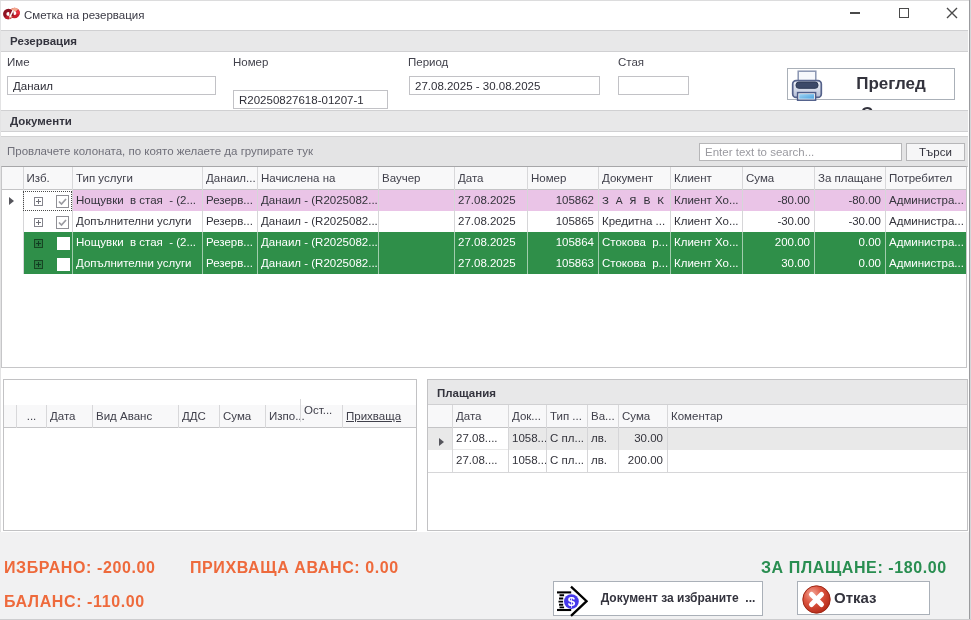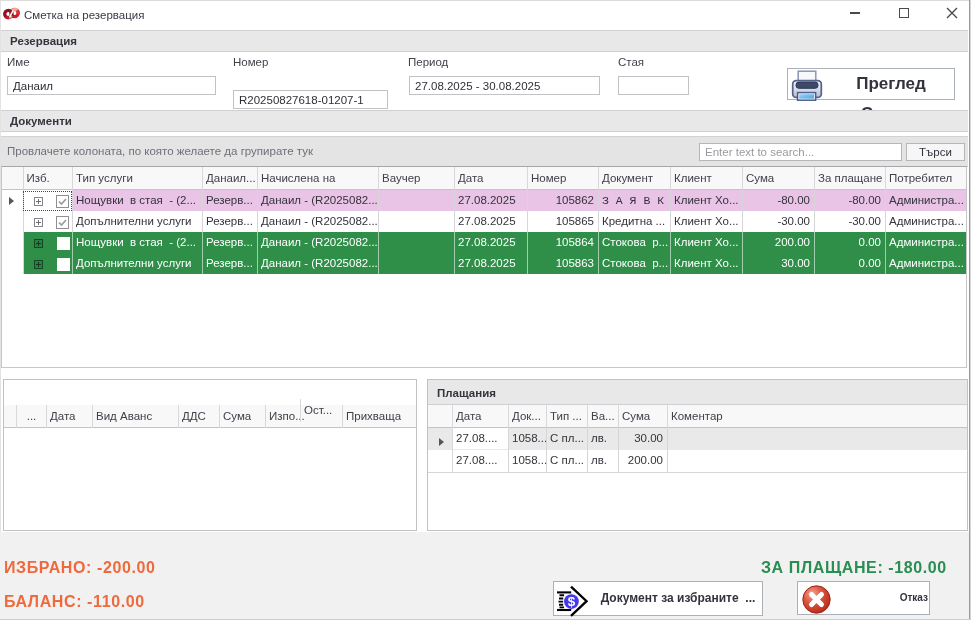--- a/index.html
+++ b/index.html
@@ -233,21 +233,21 @@
 
   <div id="avansi" class="abs" style="left:3px;top:379px;width:414px;height:152px;border:1px solid #c2c2c4;box-sizing:border-box;background:#fff;">
   <div class="abs" style="left:0;top:25px;width:412px;height:23px;background:#f8f8f9;border-bottom:1px solid #c4c4c6;box-sizing:border-box;"></div>
       <div class="hdrcell" style="top:25px;height:23px;line-height:23px;left:12px;width:30px;text-align:center;padding-left:0;">...</div>
       <div class="hdrcell" style="top:25px;height:23px;line-height:23px;left:42px;width:46px;">Дата</div>
       <div class="hdrcell" style="top:25px;height:23px;line-height:23px;left:88px;width:86px;">Вид Аванс</div>
       <div class="hdrcell" style="top:25px;height:23px;line-height:23px;left:174px;width:41px;">ДДС</div>
       <div class="hdrcell" style="top:25px;height:23px;line-height:23px;left:215px;width:40px;">Сума</div>
       <div class="hdrcell" style="top:25px;height:23px;line-height:23px;left:255px;width:41px;margin-left:6px;">Изпо...</div>
       <div class="hdrcell" style="top:19px;height:23px;line-height:23px;left:296px;width:42px;">Ост...</div>
-      <div class="hdrcell" style="top:25px;height:23px;line-height:23px;left:338px;width:74px;">Прихваща</div>
+      <div class="hdrcell" style="top:25px;height:23px;line-height:23px;left:338px;width:74px;text-decoration:underline;">Прихваща</div>
       <div class="vline" style="left:12px;top:25px;height:23px;background:#d8d8da;"></div>
     </div>
 
   <div id="plast" class="abs" style="left:427px;top:379px;width:541px;height:152px;border:1px solid #c2c2c4;box-sizing:border-box;background:#fff;">
     <div class="abs" style="left:0;top:0;width:539px;height:25px;background:#e8e8e9;border-bottom:1px solid #d0d0d2;box-sizing:border-box;">
         <span class="abs" style="left:9px;top:6.5px;font-weight:bold;color:#34343e;">Плащания</span>
       </div>
   <div class="abs" style="left:0;top:25px;width:539px;height:23px;background:#f8f8f9;border-bottom:1px solid #c4c4c6;box-sizing:border-box;"></div>
       <div class="hdrcell" style="top:25px;height:23px;line-height:23px;left:24px;width:56px;">Дата</div>
       <div class="hdrcell" style="top:25px;height:23px;line-height:23px;left:80px;width:38px;">Док...</div>
@@ -285,20 +285,21 @@
       <div class="cell cellr" style="left:191px;top:70px;width:48px;height:22px;padding-top:4px;color:#33333b;">200.00</div>
       <div class="cell" style="left:240px;top:70px;width:299px;height:22px;padding-top:4px;color:#33333b;"></div>
       <svg class="abs" style="left:10.5px;top:58px" width="5" height="8" viewBox="0 0 5 8">
         <path d="M0 0 L5 4 L0 8 z" fill="#55555c"></path>
       </svg>
       <div class="vline" style="left:24px;top:25px;height:67px;background:#d8d8da;"></div>
     </div>
 
   <div class="abs" style="left:0;top:532px;width:971px;height:88px;background:#f1f1f2;"></div>
   <div class="abs" style="left:4px;top:559px;font-size:16px;letter-spacing:0.6px;font-weight:bold;color:#ee6a3c;">ИЗБРАНО: -200.00</div>
+  <div class="abs" style="left:190px;top:559px;font-size:16px;letter-spacing:0.6px;font-weight:bold;color:#ee6a3c;">ПРИХВАЩА АВАНС: 0.00</div>
   <div class="abs" style="left:761px;top:559px;font-size:16px;letter-spacing:0.6px;font-weight:bold;color:#298e51;">ЗА ПЛАЩАНЕ: -180.00</div>
   <div class="abs" style="left:4px;top:593px;font-size:16px;letter-spacing:0.6px;font-weight:bold;color:#ee6a3c;">БАЛАНС: -110.00</div>
 
   <div class="btn" style="left:553px;top:581px;width:210px;height:35px;">
     <svg class="abs" style="left:2px;top:3px" width="32" height="32" viewBox="0 0 32 32">
       <path d="M15 2.2 L15 30.2 L30.5 16.2 z" fill="#ffffff"></path>
       <circle cx="15.4" cy="16.6" r="7.4" fill="#4639ea"></circle>
       <text x="15.4" y="21.4" font-size="13.5" font-weight="bold" fill="#ffffff" text-anchor="middle" font-family="Liberation Sans, sans-serif">$</text>
       <path d="M1 7.4 H15.2" fill="none" stroke="#000" stroke-width="2.1"></path>
       <path d="M15 1.6 L30.6 16.2 L15 30.8" fill="none" stroke="#000" stroke-width="2.3" stroke-linejoin="miter"></path>
@@ -312,16 +313,16 @@
       <defs>
         <radialGradient id="rg" cx="35%" cy="30%" r="75%">
           <stop offset="0" stop-color="#f3a898"></stop>
           <stop offset="0.45" stop-color="#dd5540"></stop>
           <stop offset="1" stop-color="#b52a18"></stop>
         </radialGradient>
       </defs>
       <circle cx="14.5" cy="14.5" r="13.7" fill="url(#rg)" stroke="#9d2715" stroke-width="1"></circle>
       <path d="M9.5 9.5 L19.5 19.5 M19.5 9.5 L9.5 19.5" stroke="#fff" stroke-width="5" stroke-linecap="round"></path>
     </svg>
-    <div class="abs" style="left:36px;top:0;width:94px;height:32px;line-height:32px;text-align:right;font-weight:bold;font-size:10px;color:#33333d;">Отказ</div>
+    <div class="abs" style="left:36px;top:0;width:94px;height:32px;line-height:32px;text-align:left;font-weight:bold;font-size:15px;color:#33333d;">Отказ</div>
   </div>
 
 </div>
 
 </body></html>

